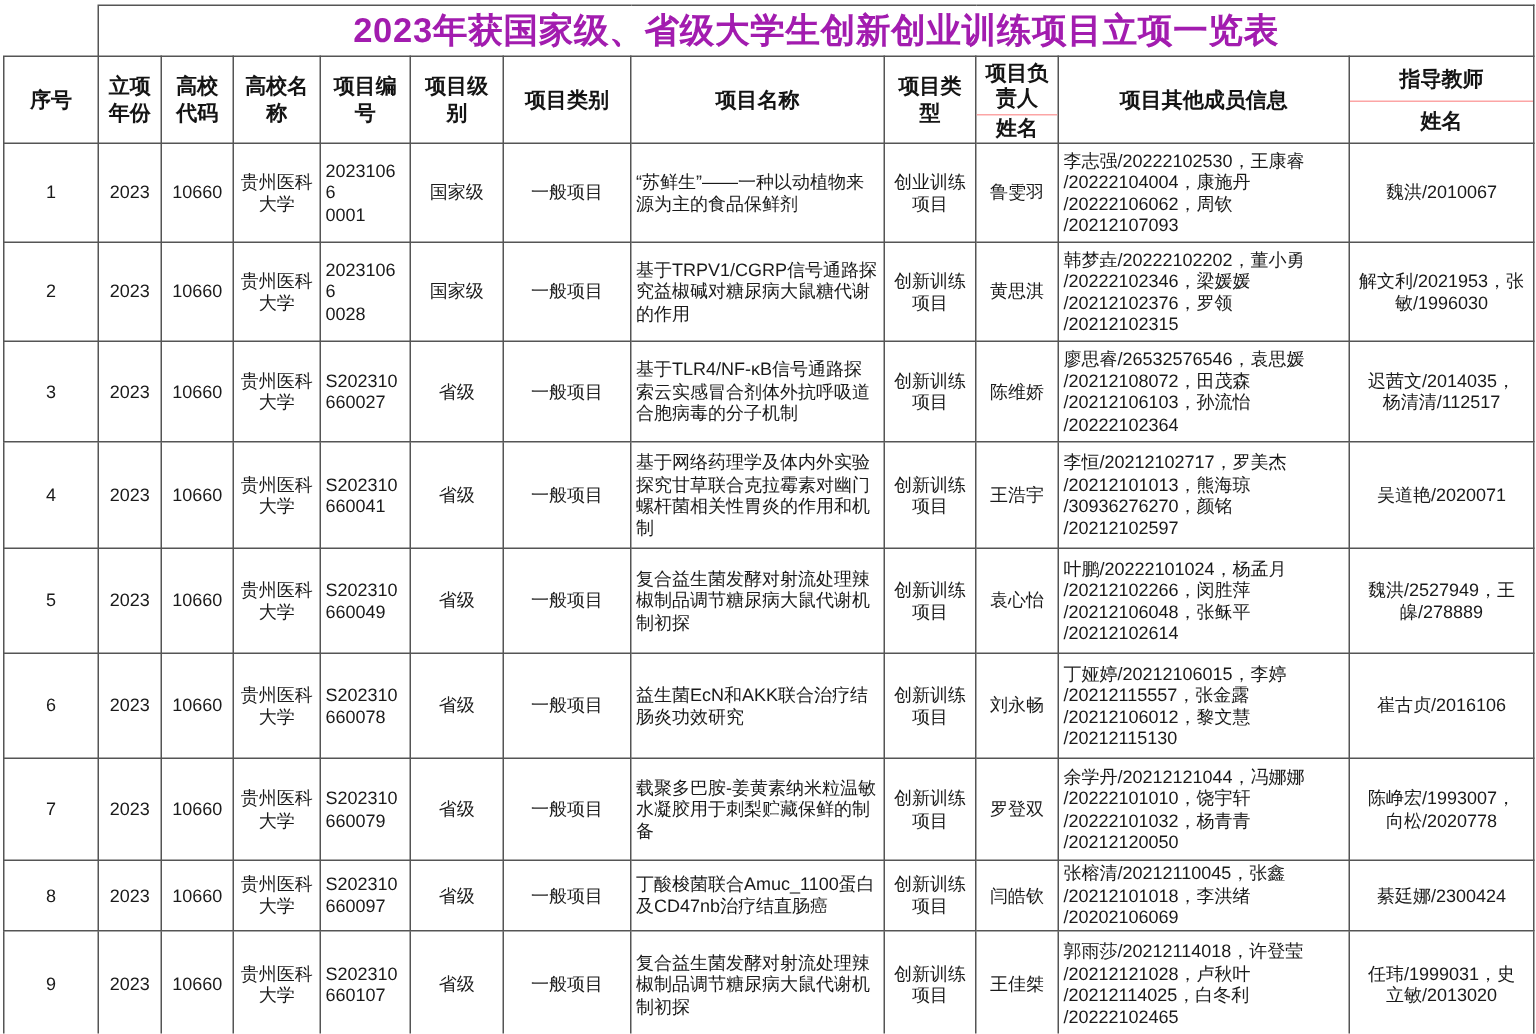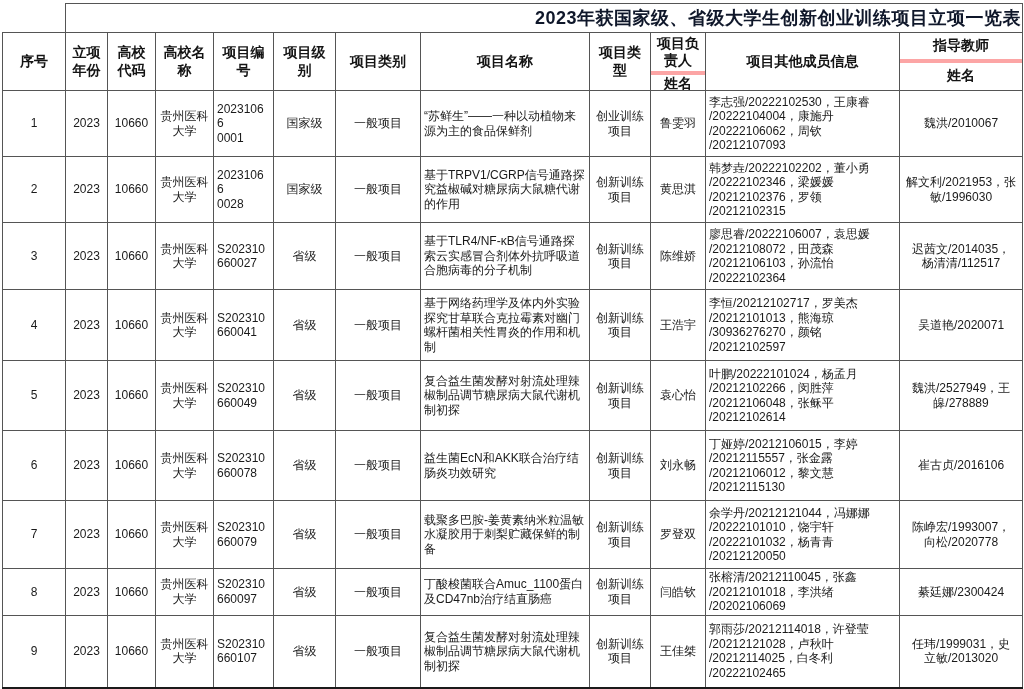--- a/index.html
+++ b/index.html
@@ -1,26 +1,26 @@
 <!DOCTYPE html>
 <html><head>
 <meta charset="utf-8">
 <style>
   html,body{margin:0;padding:0;background:#ffffff;}
   body{width:1024px;height:689px;position:relative;overflow:hidden;
        font-family:"Liberation Sans", sans-serif;color:#111;}
   table.sheet{border-collapse:collapse;table-layout:fixed;position:absolute;left:2px;top:3px;width:1018px;}
   td{border:1px solid #555;overflow:hidden;vertical-align:middle;box-sizing:border-box;}
   td.corner{border-top:none;border-left:none;}
-  td.title{font-weight:bold;font-size:18px;text-align:right;white-space:nowrap;letter-spacing:0.5px;color:#0f172a;}
+  td.title{font-weight:bold;font-size:23px;text-align:center;white-space:nowrap;letter-spacing:0.5px;color:#a21caf;}
   td.th{font-weight:bold;font-size:14px;text-align:center;line-height:1.25;padding:2px 3px;color:#141414;word-break:break-all;}
   td.split-td{padding:0;}
   .split{display:flex;flex-direction:column;height:56px;}
   .split-top{flex:1;display:flex;align-items:center;justify-content:center;padding:1px 3px;word-break:break-all;text-align:center;}
-  .split-bottom{border-top:4px solid #fca5a5;display:flex;align-items:center;justify-content:center;}
+  .split-bottom{border-top:1px solid #fca5a5;display:flex;align-items:center;justify-content:center;}
   .sb20{height:20px;}
   .sb27{height:27px;}
   td.body{font-size:12px;line-height:14.5px;padding:1px 3px;color:#1a1a1a;word-break:break-all;}
   td.center{text-align:center;}
   td.left{text-align:left;}
   .pre{white-space:pre-line;}
   tr.last-row td{border-bottom:2px solid #1a1a1a;}
 </style>
 </head>
 <body>
@@ -111,21 +111,21 @@
         <td class="body center">2023</td>
         <td class="body center">10660</td>
         <td class="body center">贵州医科大学</td>
         <td class="body left pre">S202310
 660027</td>
         <td class="body center">省级</td>
         <td class="body center">一般项目</td>
         <td class="body left">基于TLR4/NF-κB信号通路探索云实感冒合剂体外抗呼吸道合胞病毒的分子机制</td>
         <td class="body center">创新训练项目</td>
         <td class="body center">陈维娇</td>
-        <td class="body left pre">廖思睿/20222106007，袁思媛
+        <td class="body left pre">廖思睿/26532576546，袁思媛
 /20212108072，田茂森
 /20212106103，孙流怡
 /20222102364</td>
         <td class="body center pre">迟茜文/2014035，
 杨清清/112517</td>
       </tr>
       <tr style="height: 71px;">
         <td class="body center">4</td>
         <td class="body center">2023</td>
         <td class="body center">10660</td>

